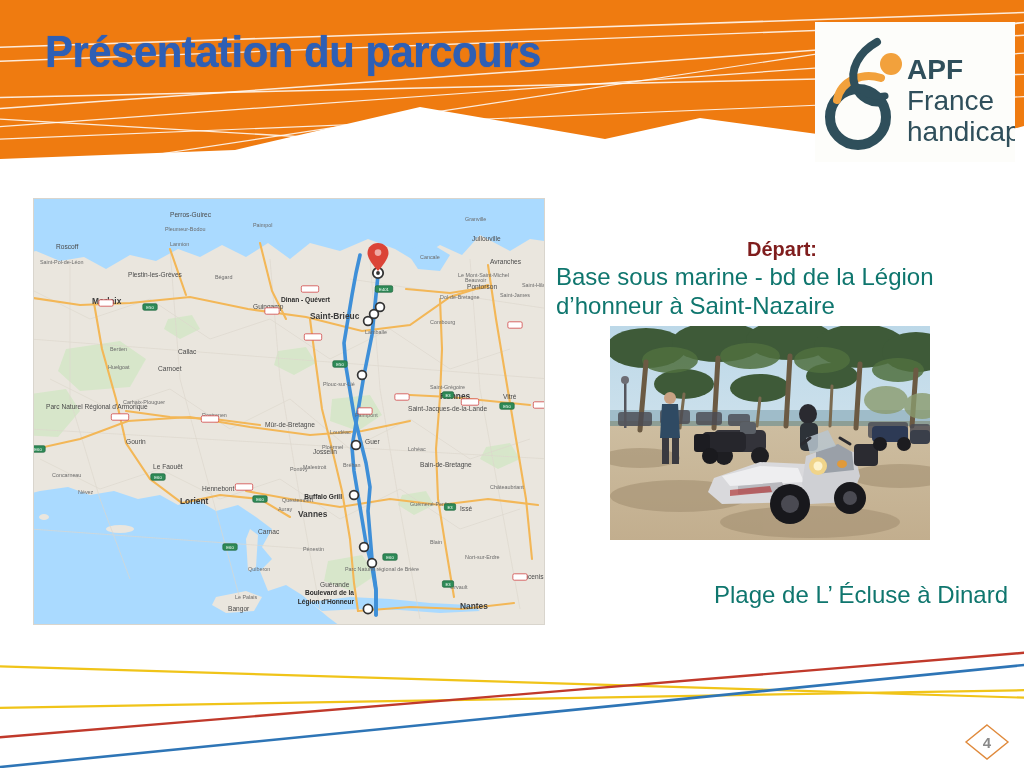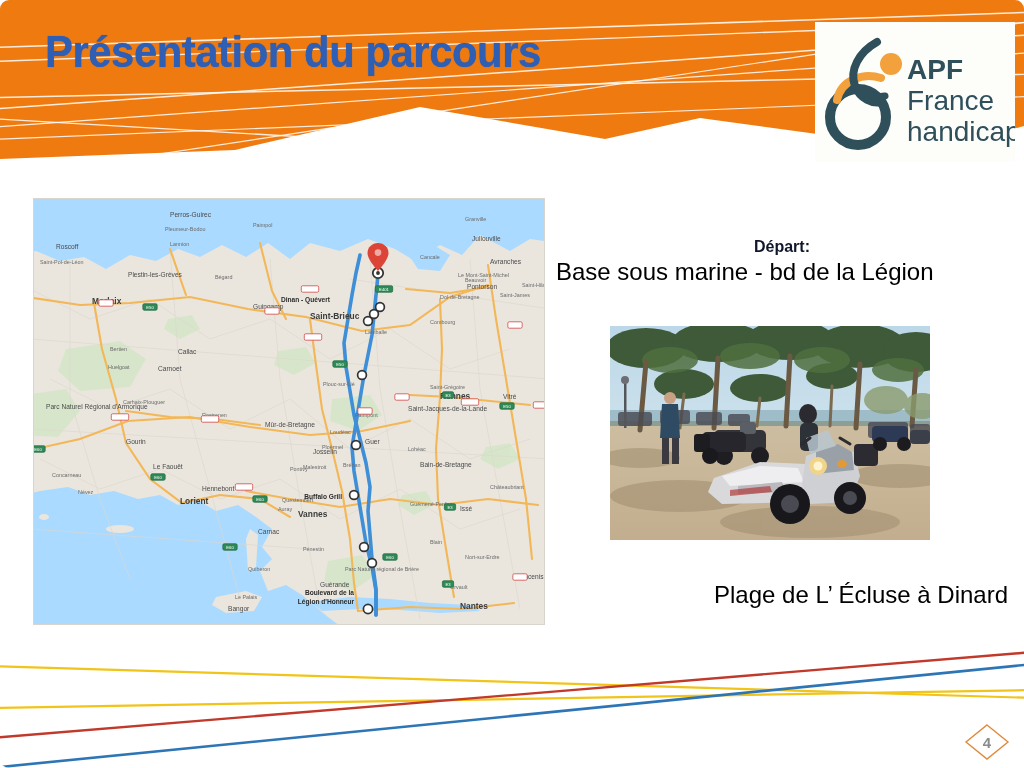--- a/index.html
+++ b/index.html
@@ -2,21 +2,21 @@
 <html lang="fr"><head>
 <meta charset="utf-8">
 <style>
   html,body{margin:0;padding:0;}
   body{
     width:1024px;height:768px;
     background:#ffffff;
     font-family:"Liberation Sans","DejaVu Sans",sans-serif;
     overflow:hidden;position:relative;
   }
-  .slide{position:absolute;inset:0;background:#fff;overflow:hidden;border-radius:9px;}
+  .slide{position:absolute;inset:0;background:#fff;overflow:hidden;}
 
   
   .header-band{position:absolute;left:0;top:0;width:1024px;height:185px;overflow:hidden;}
   .header-svg{position:absolute;left:0;top:0;}
   .slide-title{
     position:absolute;left:45px;top:26px;
     font-size:45px;font-weight:bold;
     color:#2E5FB5;
     letter-spacing:-0.5px;
     transform:scaleX(0.93);transform-origin:left center;
@@ -38,23 +38,23 @@
   .map-svg{position:absolute;left:0;top:0;}
   .map-label{font-family:"Liberation Sans",sans-serif;fill:#6b6b6b;font-size:5.4px;}
   .map-label-city{font-family:"Liberation Sans",sans-serif;fill:#4a4a4a;font-size:6.6px;}
   .map-label-big{font-family:"Liberation Sans",sans-serif;fill:#3c3c3c;font-size:8.4px;font-weight:bold;}
   .map-label-wp{font-family:"Liberation Sans",sans-serif;fill:#2b2b2b;font-size:6.6px;font-weight:bold;}
   .shield-txt{font-family:"Liberation Sans",sans-serif;font-size:4.2px;fill:#ffffff;text-anchor:middle;}
 
   
   .depart-block{position:absolute;left:556px;top:238px;width:452px;}
   .arrivee-block{position:absolute;left:556px;top:580px;width:452px;}
-  .head-line{text-align:center;font-size:16px;font-weight:bold;color:#0f172a;line-height:1.18;}
+  .head-line{text-align:center;font-size:20px;font-weight:bold;color:#7f1d1d;line-height:1.18;}
   .head-line .colon{font-weight:normal;}
-  .body-line{font-size:24px;color:#000000;line-height:1.24;text-align:left;}
+  .body-line{font-size:24px;color:#0f766e;line-height:1.24;text-align:left;}
   .body-line.center{text-align:right;}
 
   
   .photo-frame{
     position:absolute;left:610px;top:326px;width:320px;height:214px;
     overflow:hidden;background:#9db6c8;
   }
   .photo-svg{position:absolute;left:0;top:0;}
 
   
@@ -339,20 +339,21 @@
       <text class="map-label-wp" x="320" y="103" text-anchor="end">Dinan - Quévert</text>
       <text class="map-label-wp" x="332" y="300" text-anchor="end">Buffalo Grill</text>
       <text class="map-label-wp" x="344" y="396" text-anchor="end">Boulevard de la</text>
       <text class="map-label-wp" x="344" y="405" text-anchor="end">Légion d'Honneur</text>
     </svg>
   </div>
 
   <div class="depart-block">
     <div class="head-line">Départ:</div>
     <div class="body-line">Base sous marine - bd de la Légion</div>
+    <div class="body-line">d’honneur à Saint-Nazaire</div>
   </div>
 
   <div class="photo-frame">
     <svg class="photo-svg" width="320" height="214" viewBox="0 0 320 214">
       <defs>
         <linearGradient id="skyg" x1="0" y1="0" x2="0" y2="1">
           <stop offset="0%" stop-color="#bcd8e8"></stop>
           <stop offset="100%" stop-color="#dfeaf0"></stop>
         </linearGradient>
         <linearGradient id="sandg" x1="0" y1="0" x2="0" y2="1">

